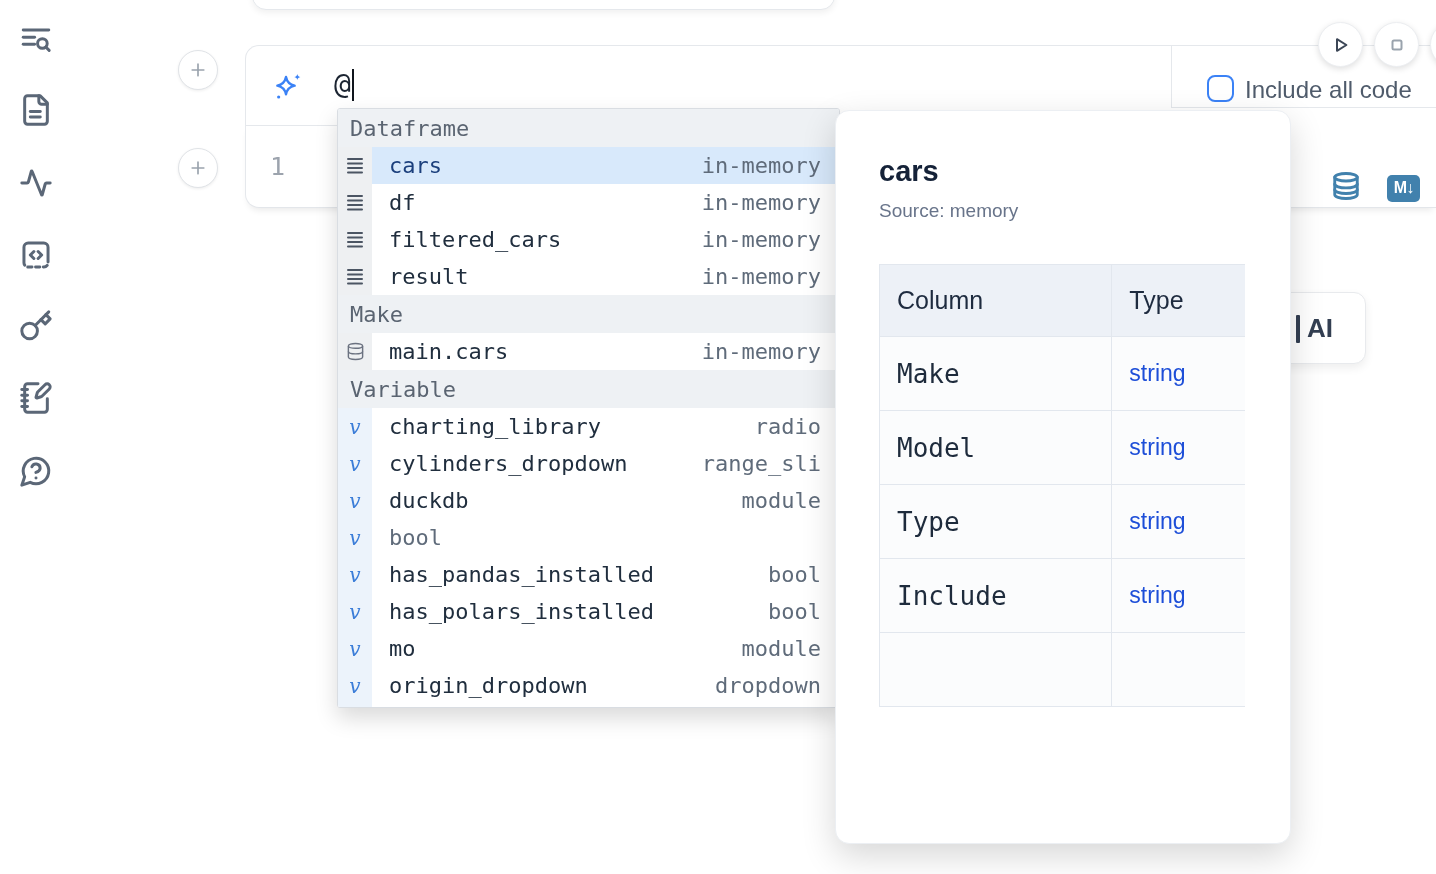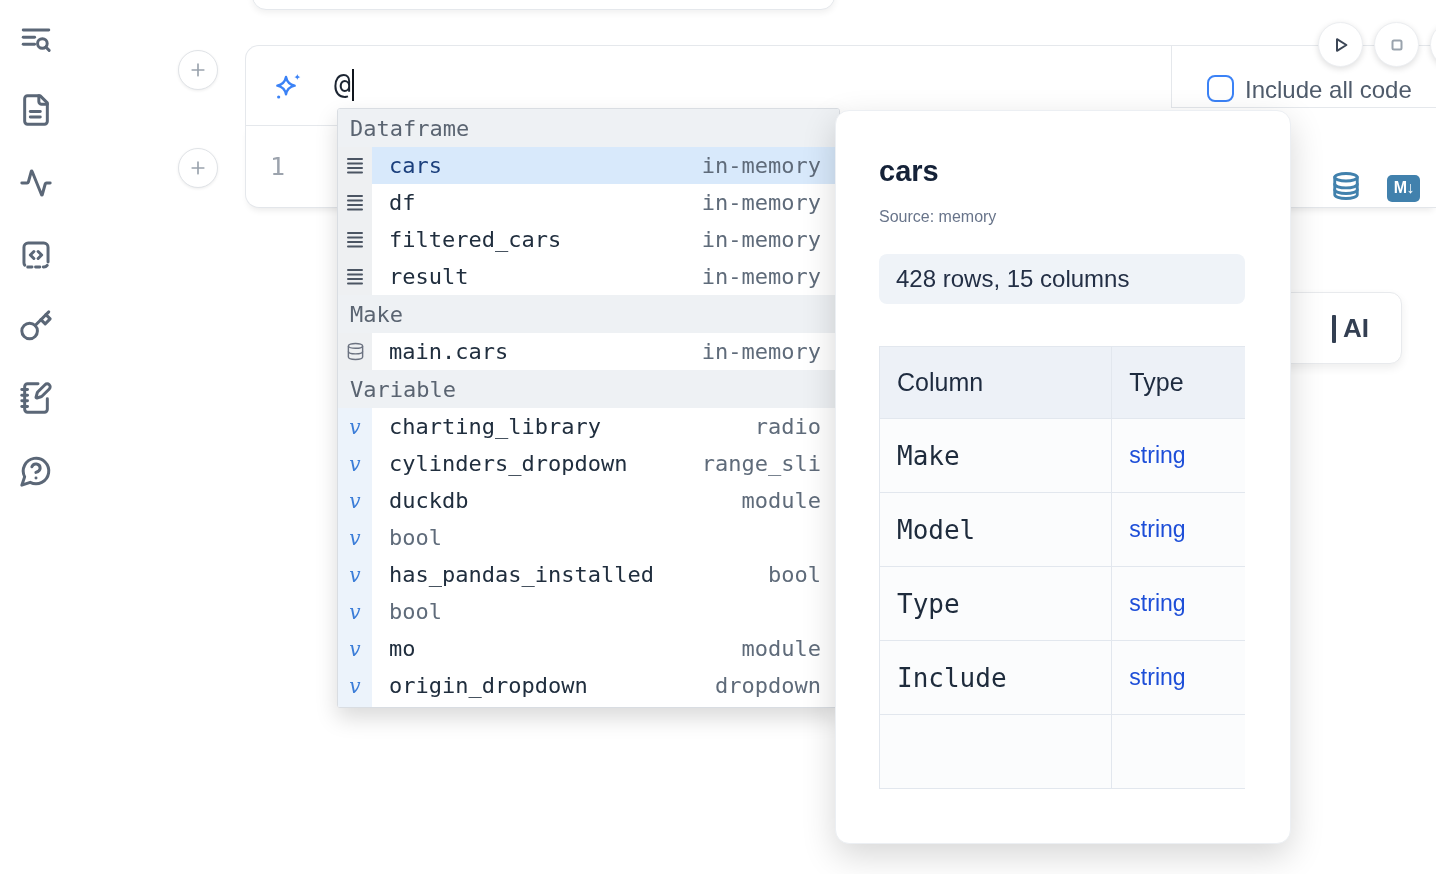--- a/index.html
+++ b/index.html
@@ -64,21 +64,21 @@
   .db-btn{cursor:pointer;}
 
   
   .circle-btn{position:absolute;top:22px;width:45px;height:45px;border-radius:50%;background:#fff;
     border:1px solid #eceef1;box-shadow:0 2px 6px rgba(0,0,0,.13);display:flex;
     align-items:center;justify-content:center;cursor:pointer;z-index:3;}
   .circle-btn svg{width:24px;height:24px;fill:none;stroke-width:2;stroke-linecap:round;
     stroke-linejoin:round;}
 
   
-  .ai-card{position:absolute;left:1276px;top:292px;width:126px;height:72px;background:#fff;
+  .ai-card{position:absolute;left:1240px;top:292px;width:126px;height:72px;background:#fff;
     border:1px solid #e8eaed;border-radius:12px;box-shadow:0 4px 10px rgba(0,0,0,.07);
     z-index:4;cursor:pointer;}
   .ai-card .stroke{position:absolute;left:55px;top:22px;width:4px;height:28px;background:#333f52;border-radius:1px;}
   .ai-card .label{position:absolute;left:66px;top:20px;font-size:26px;font-weight:bold;color:#333f52;}
 
   
   .dropdown{position:absolute;left:337px;top:108px;width:503px;height:600px;background:#fff;
     border:1px solid #d9dde2;border-radius:3px;box-shadow:0 10px 22px rgba(0,0,0,.15);
     overflow:hidden;z-index:5;text-align:right;}
   .dd-section{height:38px;background:var(--section-bg);color:#5a6471;font-size:22px;
@@ -96,21 +96,21 @@
   .dd-detail{font-size:22px;color:#5f6b7a;white-space:pre;}
   .rows-icon{width:18px;height:18px;stroke:#4b5563;stroke-width:2;stroke-linecap:round;}
   .mini-db{width:19px;height:19px;stroke:#6b7280;fill:none;stroke-width:1.8;}
   .var-glyph{font-family:"DejaVu Serif",serif;font-style:italic;font-size:20px;color:#3b7dd8;}
 
   
   .popup{position:absolute;left:835px;top:110px;width:456px;height:734px;background:#fff;
     border:1px solid #eceff3;border-radius:14px;box-shadow:0 12px 34px rgba(0,0,0,.16);
     padding:44px 45px 0 43px;overflow:hidden;z-index:10;}
   .popup-title{font-size:29px;font-weight:bold;color:#152238;}
-  .popup-source{margin-top:20px;font-size:16px;color:#68748a;}
+  .popup-source{margin-top:12px;font-size:19px;color:#68748a;}
   .popup-pill{margin-top:28px;background:var(--pill-bg);border-radius:8px;height:50px;
     display:flex;align-items:center;padding-left:17px;font-size:24px;color:#232f45;}
   .table-clip{margin-top:42px;max-height:466px;overflow:hidden;}
   table.schema{width:368px;border-collapse:collapse;}
   table.schema th,table.schema td{border:1px solid #e2e7ee;text-align:left;padding-left:17px;}
   table.schema th{height:72px;background:var(--thead-bg);font-size:25px;font-weight:normal;
     color:#1e2b3f;}
   table.schema td{height:74px;background:#fbfcfd;}
   td.col-name{font-family:"DejaVu Sans Mono",monospace;font-size:26px;color:#1e2b3c;width:233px;}
   td.col-type{font-size:23px;color:#1d4ed8;width:135px;}
@@ -343,20 +343,21 @@
         <div class="dd-body">
           <span class="dd-name">has_pandas_installed</span>
           <span class="dd-detail">bool</span>
         </div>
       </div>
       <div class="dd-item">
         <div class="dd-gutter kind-variable">
           <span class="var-glyph">v</span>
         </div>
         <div class="dd-body">
+          <span class="dd-name">has_polars_installed</span>
           <span class="dd-detail">bool</span>
         </div>
       </div>
       <div class="dd-item">
         <div class="dd-gutter kind-variable">
           <span class="var-glyph">v</span>
         </div>
         <div class="dd-body">
           <span class="dd-name">mo</span>
           <span class="dd-detail">module</span>
@@ -373,21 +374,20 @@
       </div>
       <div class="dd-item clipped">
         <div class="dd-gutter kind-variable"></div>
         <div class="dd-body"></div>
       </div>
     </div>
 
   <div class="popup">
     <div class="popup-title">cars</div>
     <div class="popup-source">Source: memory</div>
-    <div class="popup-pill">428 rows, 15 columns</div>
     <div class="table-clip">
       <table class="schema">
         <thead>
           <tr>
             <th>Column</th>
             <th>Type</th>
           </tr>
         </thead>
         <tbody id="schema-body">
             <tr>

